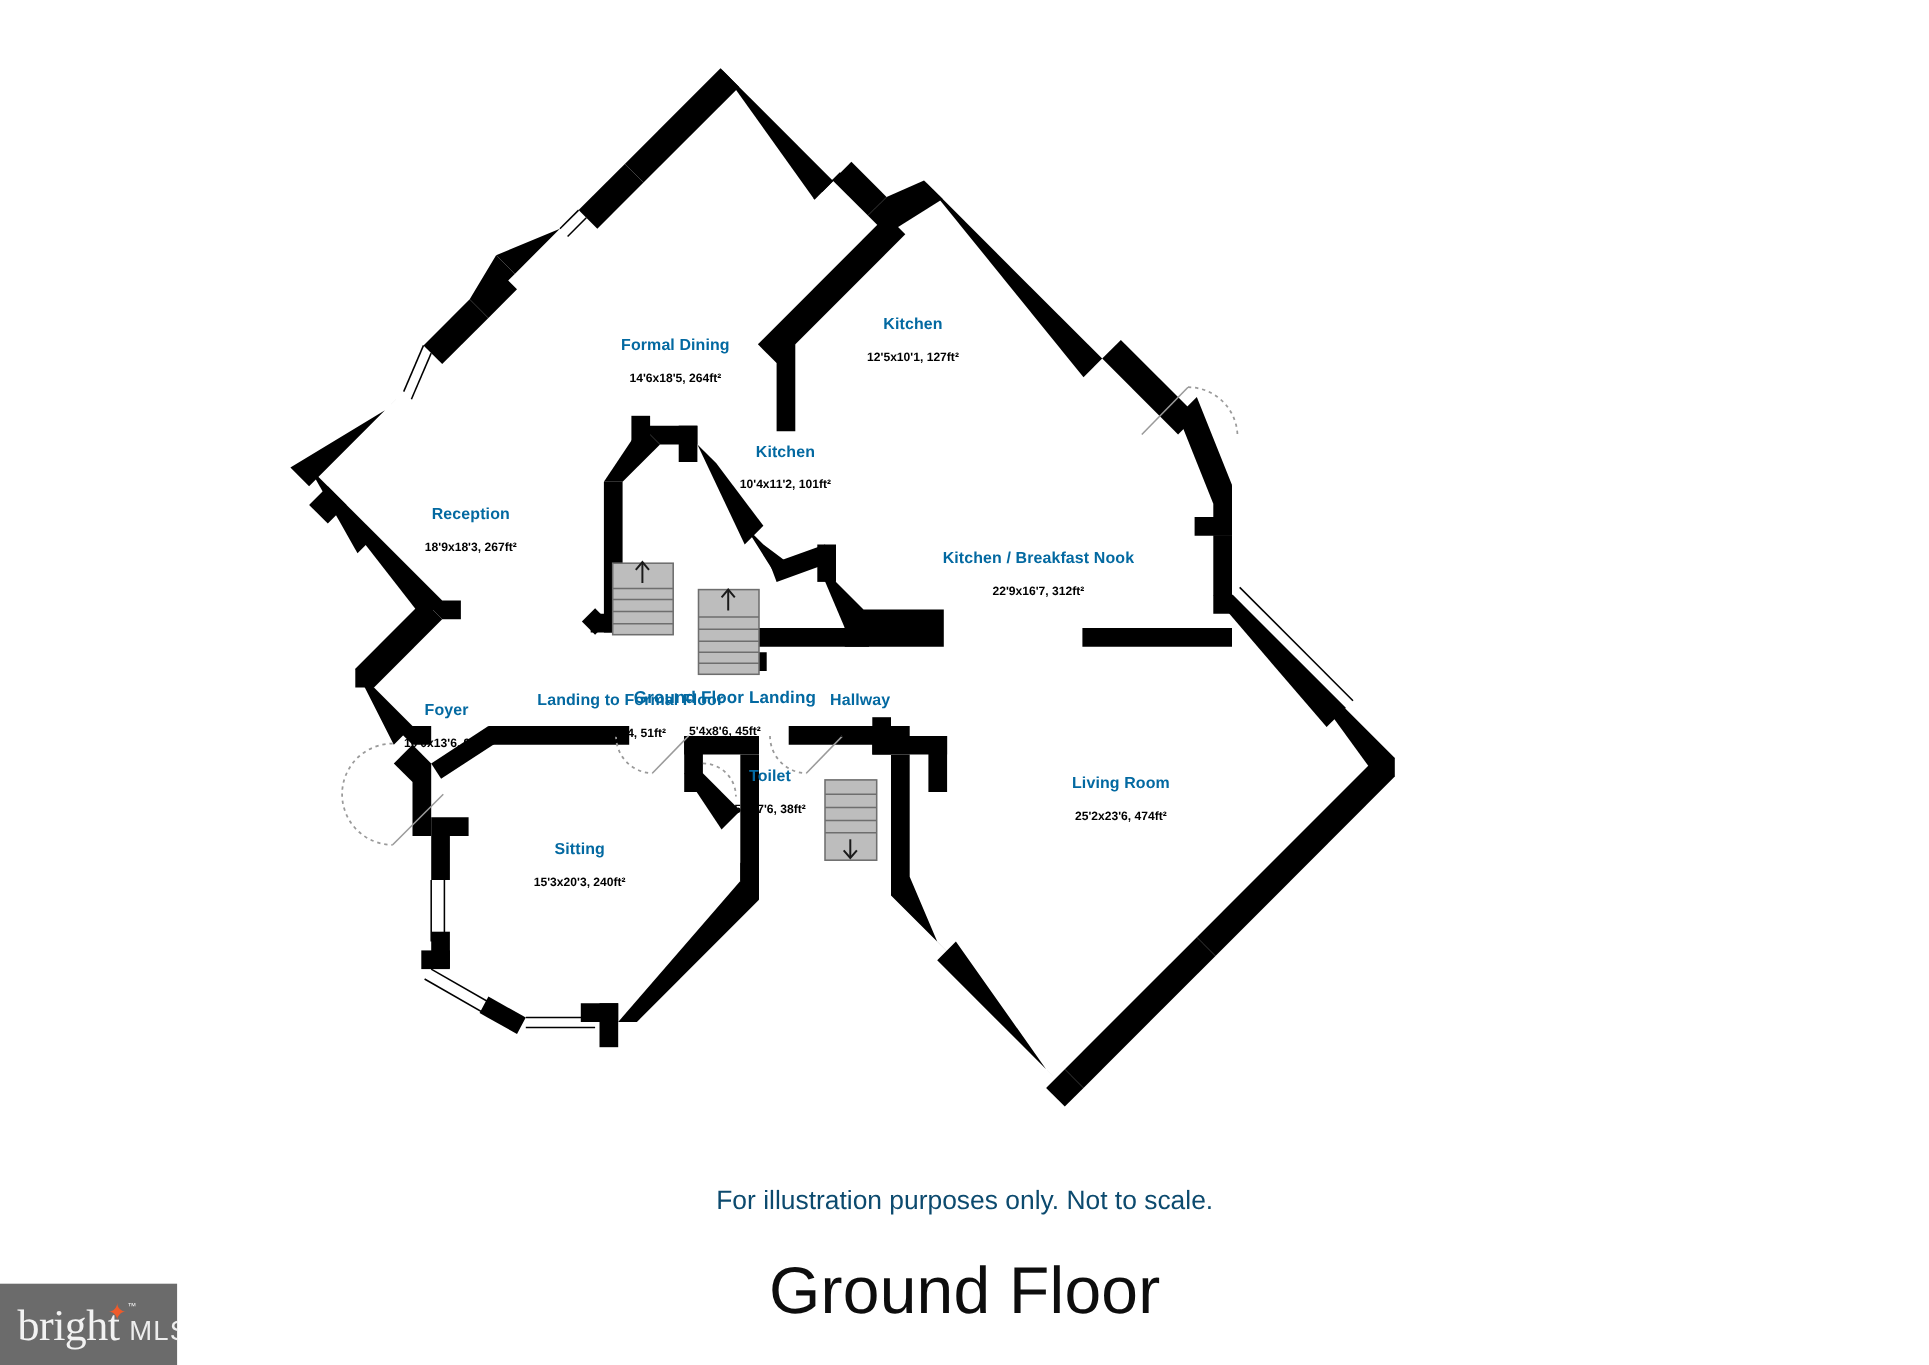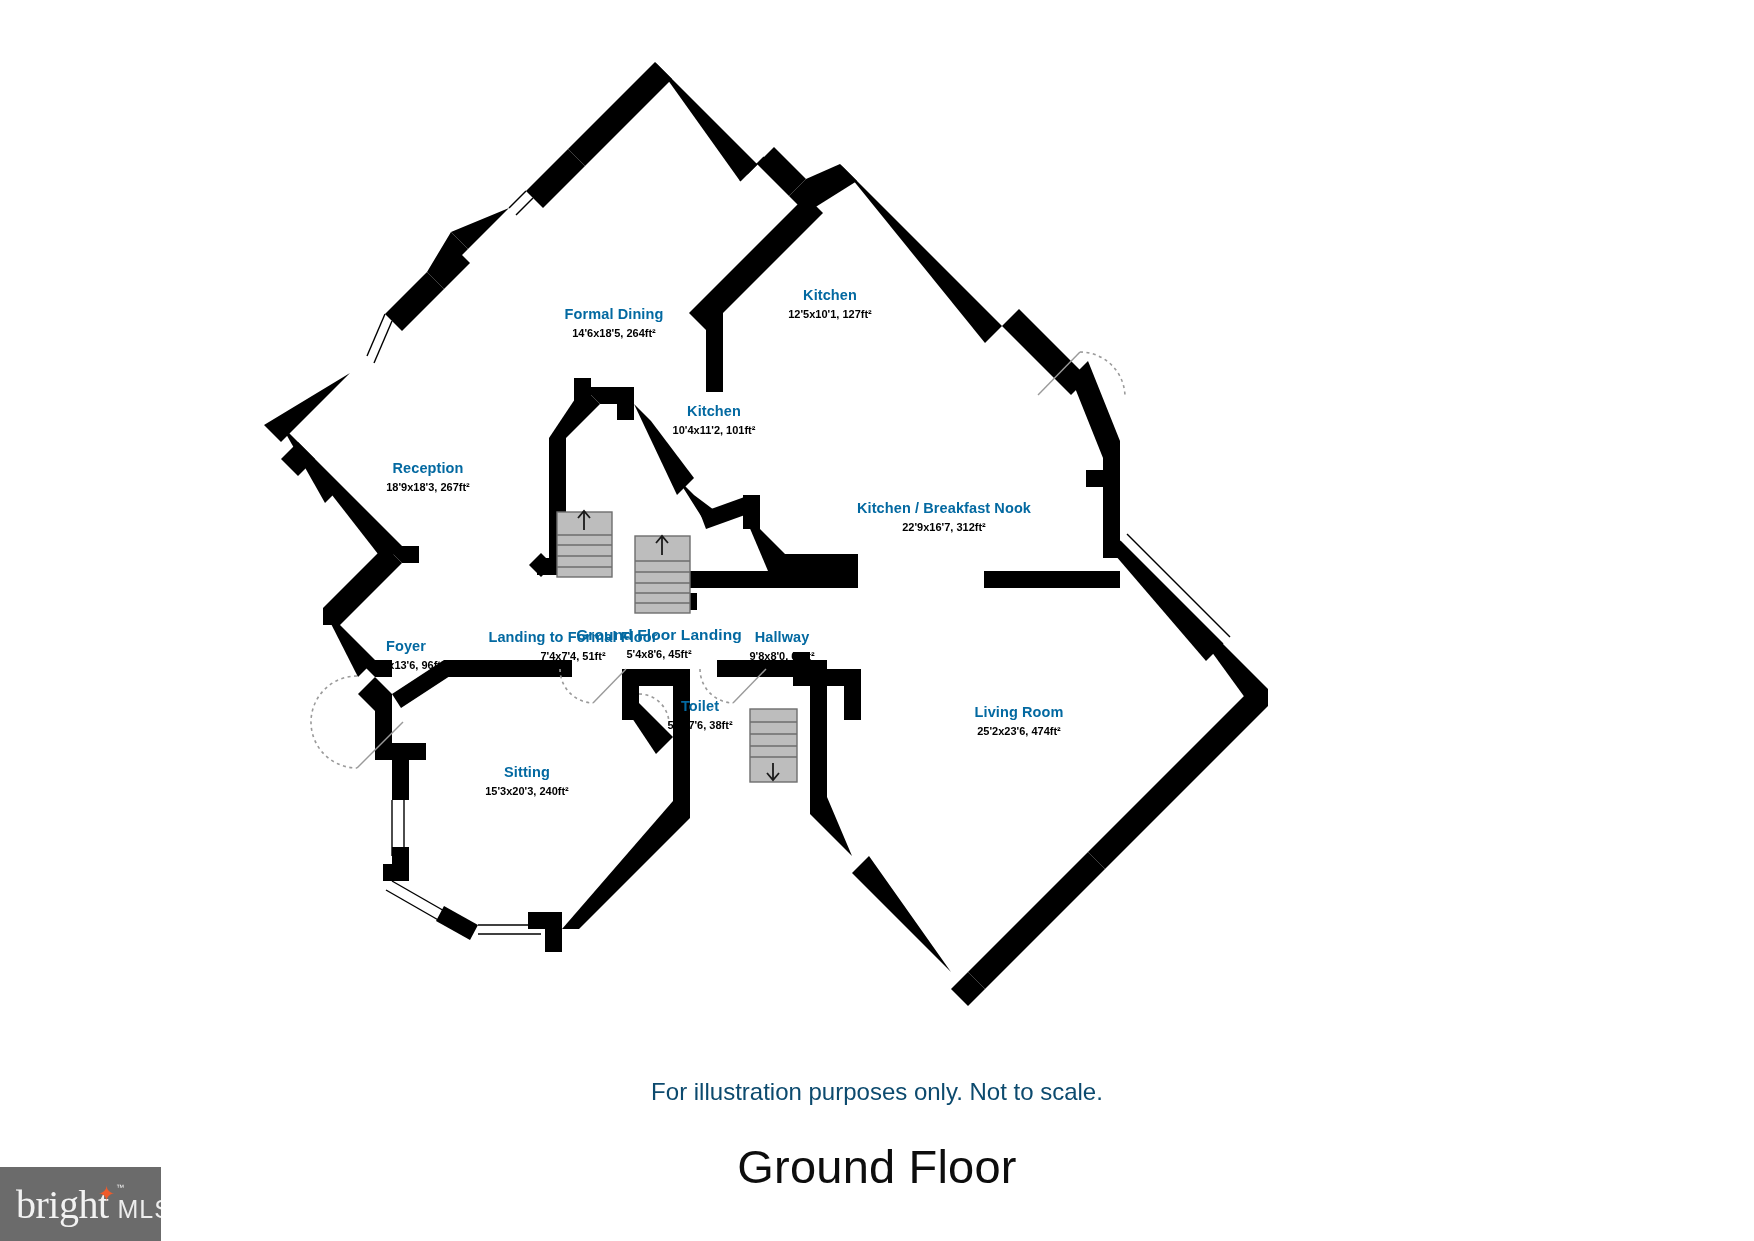--- a/index.html
+++ b/index.html
@@ -49,39 +49,39 @@
     font-size: 14.5px;
     font-weight: bold;
     letter-spacing: 0.1px;
     color: #0369a1;
   }
   .room-label .rl-dims {
     display: block;
     font-size: 11px;
     font-weight: bold;
     color: #000000;
-    margin-top: 5px;
+    margin-top: 16px;
   }
   .room-label.big .rl-name { font-size: 15.5px; }
 
   #footnote {
     position: absolute;
     left: 50%;
     top: 1078px;
     transform: translateX(-50%);
     font-size: 24px;
     color: #0c4a6e;
     white-space: nowrap;
   }
   #floor-title {
     position: absolute;
     left: 50%;
     top: 1139px;
     transform: translateX(-50%);
-    font-size: 47px;
+    font-size: 60px;
     color: #0d0d0d;
     white-space: nowrap;
     letter-spacing: 0.2px;
   }
   #brand-logo {
     position: absolute;
     left: 0px;
     top: 1167px;
     width: 161px;
     height: 74px;

